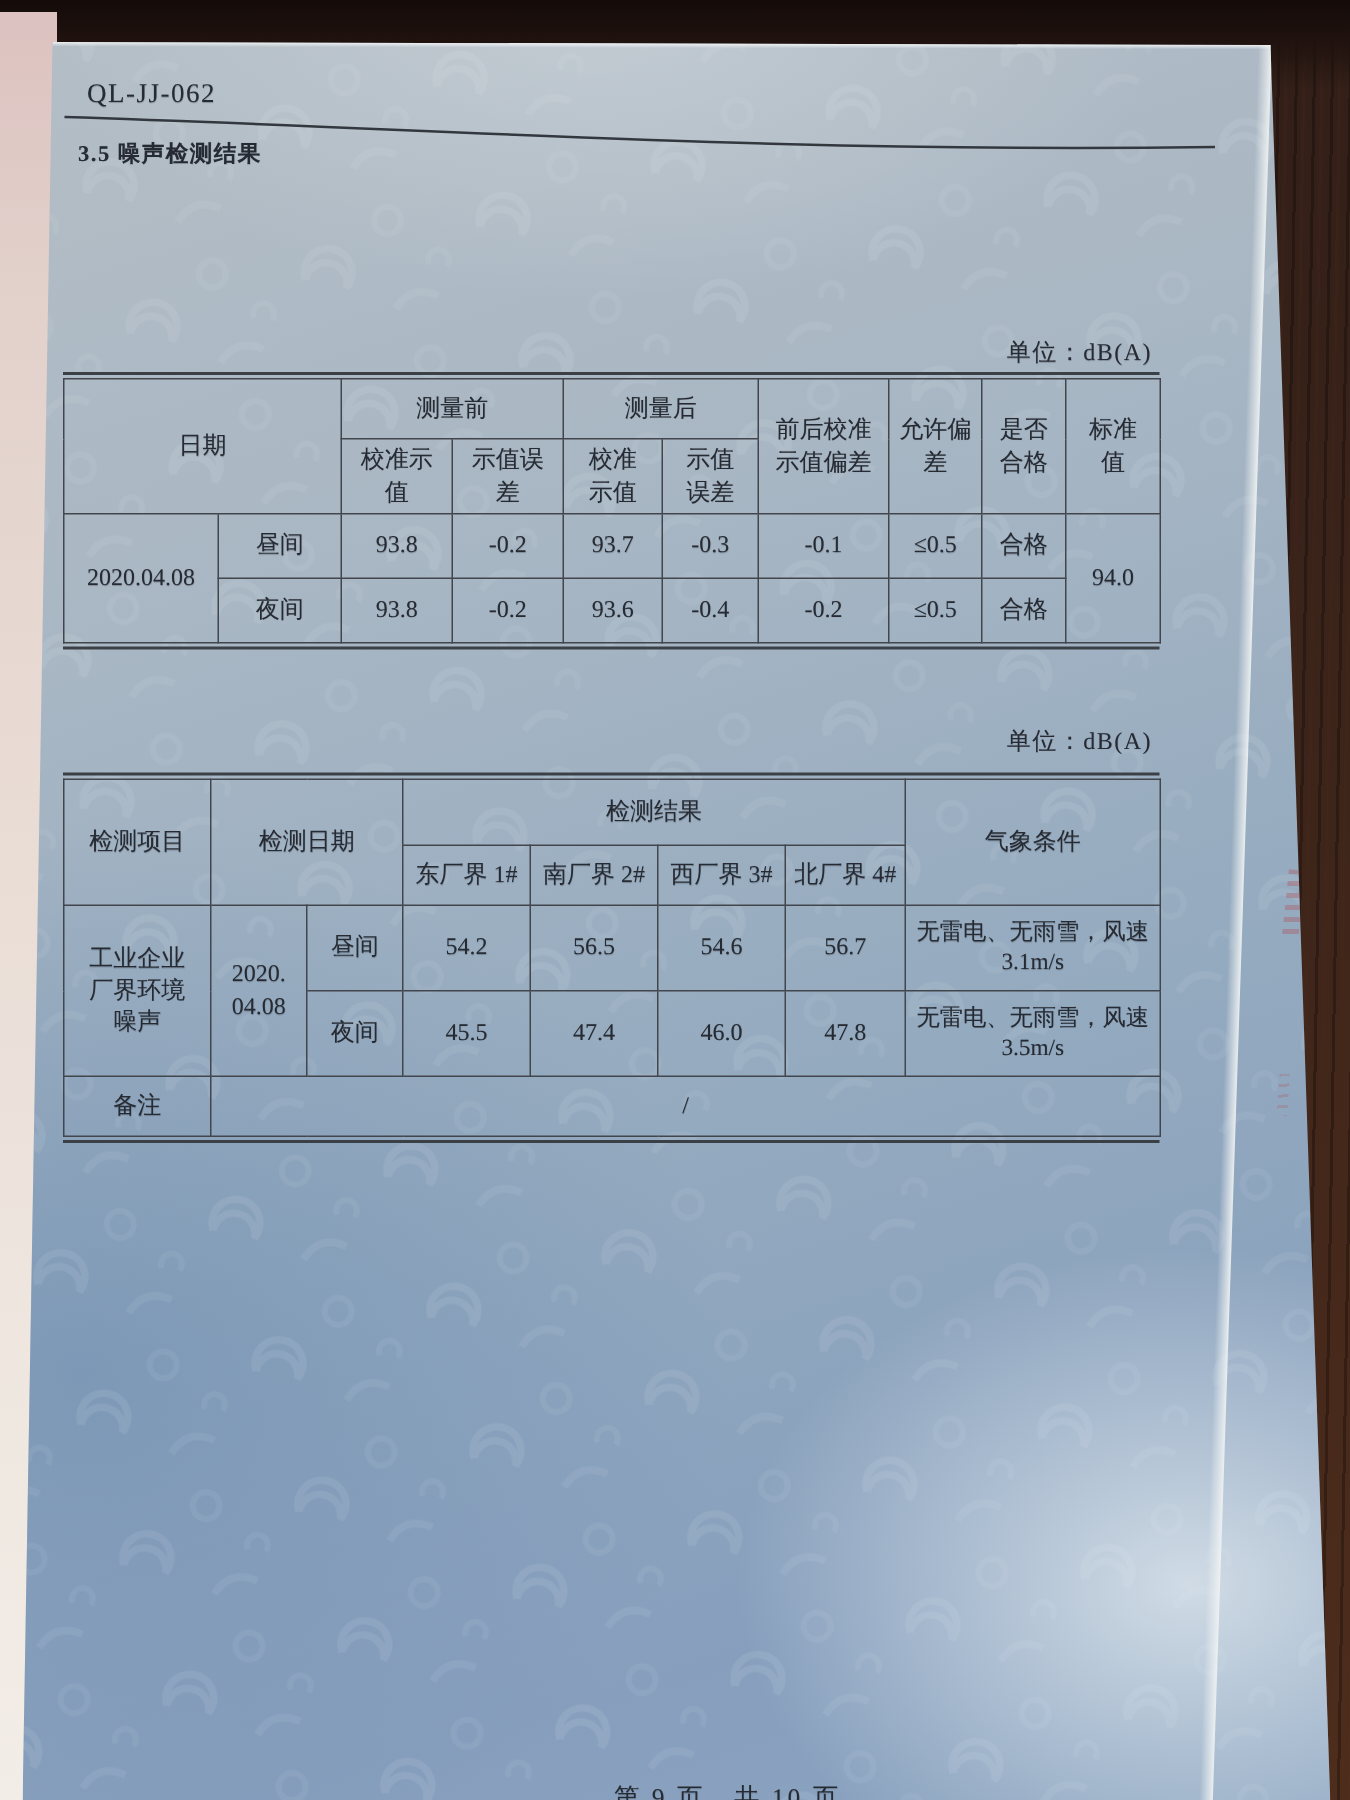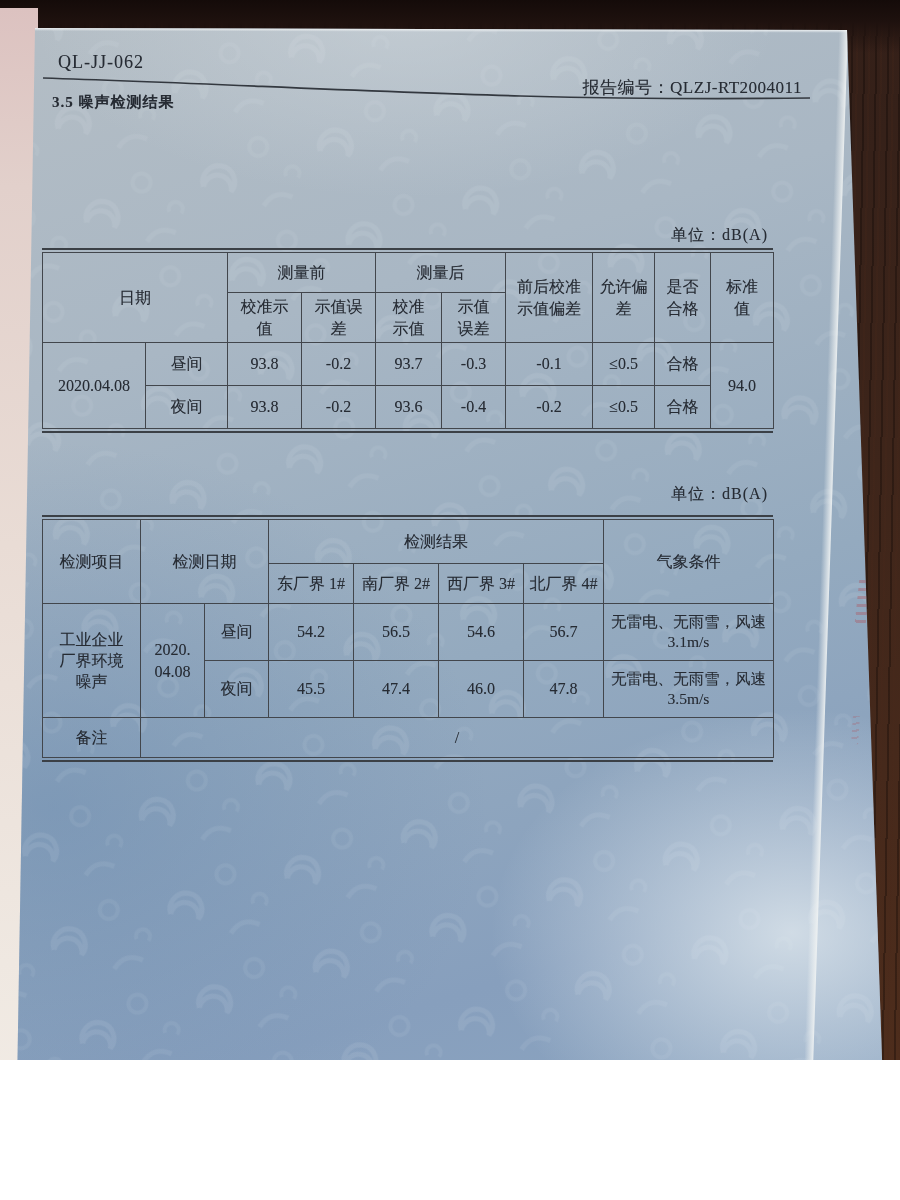--- a/index.html
+++ b/index.html
@@ -1,21 +1,21 @@
 <!DOCTYPE html>
 <html><head>
 <meta charset="utf-8">
 <style>
   * { margin:0; padding:0; box-sizing:border-box; }
   html,body { width:900px; height:1200px; overflow:hidden; }
   body { font-family:"Liberation Serif","DejaVu Serif",serif; }
 
   
   .photo {
-    position:relative; width:900px; height:1060px; overflow:hidden;
+    position:relative; width:900px; height:1200px; overflow:hidden;
     background:
       linear-gradient(180deg, #140b09 0%, #1e110e 2%, rgba(0,0,0,0) 5%),
       repeating-linear-gradient(91deg, rgba(8,3,2,.30) 0 2px, rgba(0,0,0,0) 2px 5px, rgba(74,40,26,.20) 5px 7px, rgba(0,0,0,0) 7px 12px),
       linear-gradient(122deg, #20110e 0%, #2a1915 30%, #362119 62%, #4e2d1c 100%);
   }
 
   
   .under-paper {
     position:absolute; left:0; top:8px; width:38px; height:1192px;
     background:linear-gradient(180deg,#dcc2c0 0%,#e2d0cb 15%,#e9dcd5 45%,#efe8e1 80%,#f3ede7 100%);
@@ -116,23 +116,20 @@
 
     <div class="edge-top"></div>
     <div class="edge-right"></div>
     <div class="red-mark rm1"></div>
     <div class="red-mark rm2"></div>
 
     <div class="content">
 
       <div class="doc-code">QL-JJ-062</div>
 
-      <div class="report-no">
-        <span>报告编号：</span><span>QLZJ-RT2004011</span>
-      </div>
 
       <svg class="header-rule" viewBox="0 0 775 44">
         <path d="M 3 12 C 260 20 470 36 770 32" fill="none" stroke="#33383f" stroke-width="1.7"></path>
       </svg>
 
       <div class="section-title">3.5 噪声检测结果</div>
 
 
       <div class="unit u10">单位：dB(A)</div>
 

